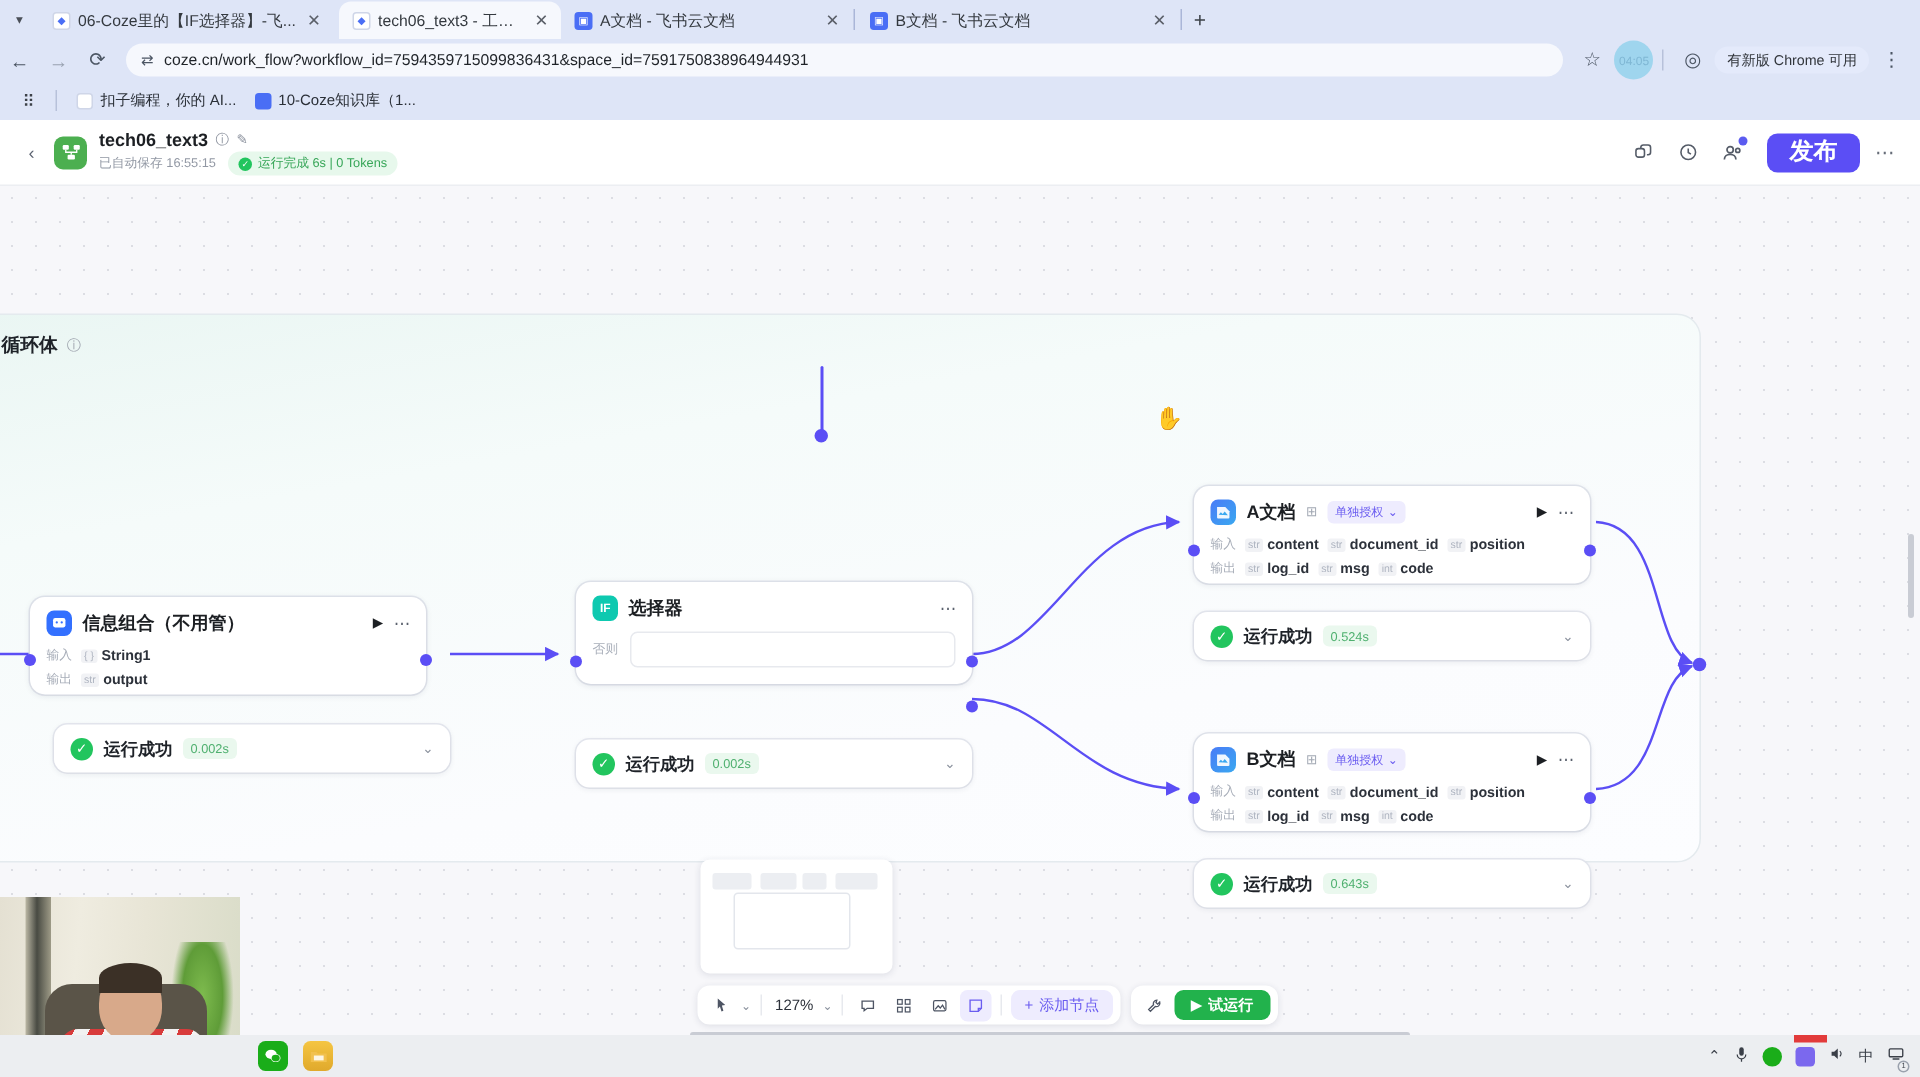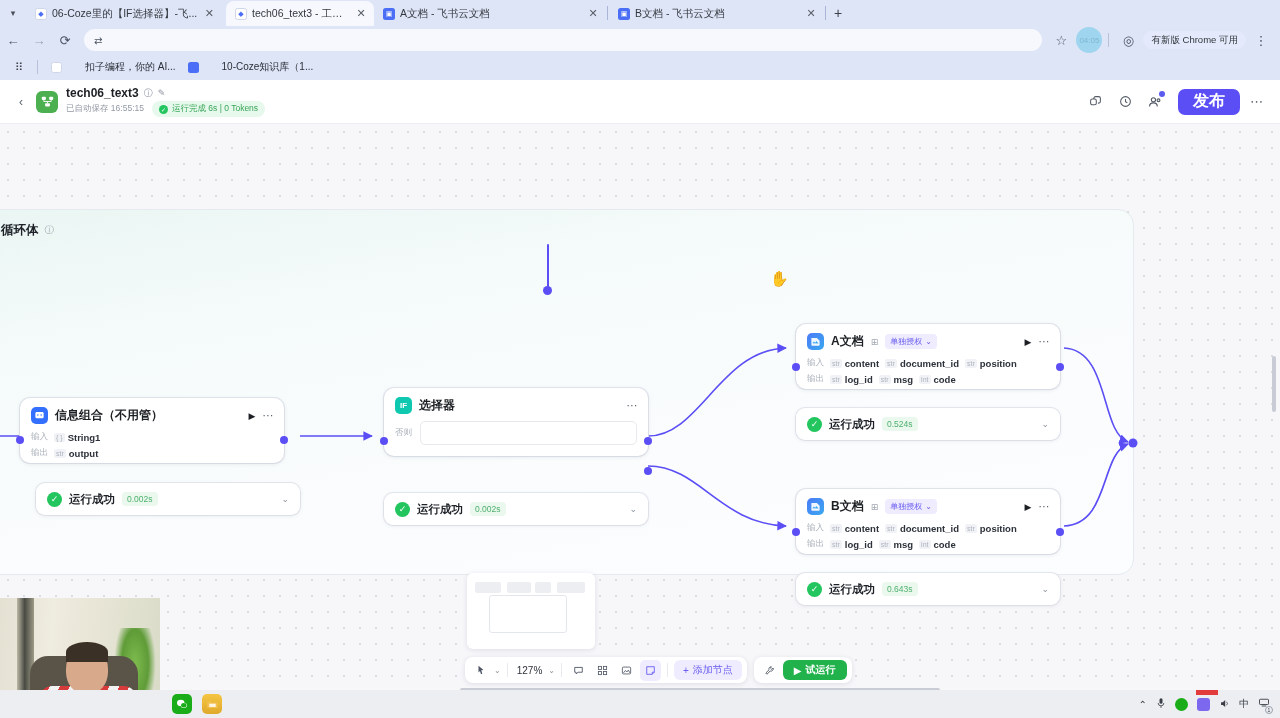--- a/index.html
+++ b/index.html
@@ -39,21 +39,21 @@
   }
   .omnibox .url { white-space:nowrap; overflow:hidden; text-overflow:ellipsis; }
   .tb-right { display:flex; align-items:center; gap:2px; padding-right:6px; flex:0 0 auto; }
   .avatar-circle { width:26px; height:26px; border-radius:50%; background:#9fd5ee; display:flex; align-items:center; justify-content:center; font-size:8px; color:#7fb7d4; }
   .chrome-pill { height:18px; border-radius:9px; background:#e4eafb; color:#32363c; font-size:9.5px; display:flex; align-items:center; padding:0 8px; white-space:nowrap; }
   .vdiv { width:1px; height:14px; background:#b7c1da; margin:0 4px; }
 
   .bookmarks { position:absolute; left:0; top:54px; width:1280px; height:26px; display:flex; align-items:center; gap:0; padding-left:8px; }
   .bm-apps { width:22px; height:22px; display:flex; align-items:center; justify-content:center; color:#3c4148; font-size:11px; }
   .bm-sep { width:1px; height:14px; background:#b7c1da; margin:0 7px; }
-  .bm { display:flex; align-items:center; gap:23px; font-size:10px; color:#2b3038; padding:2px 6px; border-radius:4px; white-space:nowrap; }
+  .bm { display:flex; align-items:center; gap:5px; font-size:10px; color:#2b3038; padding:2px 6px; border-radius:4px; white-space:nowrap; }
   .bm .fav { width:11px; height:11px; border-radius:2.5px; flex:0 0 auto; }
   .bm .fav.coze { background:#fff; border:1px solid #cfd6e8; }
   .bm .fav.blue { background:#4a6ef5; }
 
   
   .app { position:absolute; left:0; top:80px; width:1280px; height:610px; background:#f7f7fa; }
 
   .app-header { position:relative; width:1280px; height:44px; background:#ffffff; display:flex; align-items:center; padding:0 10px; border-bottom:1px solid #eceef2; }
   .back-arrow { width:22px; height:22px; display:flex; align-items:center; justify-content:center; color:#5b6270; font-size:12px; }
   .wf-logo { width:22px; height:22px; border-radius:6px; background:#4caf50; display:flex; align-items:center; justify-content:center; margin:0 8px 0 4px; }
@@ -199,21 +199,21 @@
         <span class="ttl">06-Coze里的【IF选择器】-飞...</span>
         <span class="x">✕</span>
       </div>
 
       <div class="tab active" style="width:148px">
         <span class="fav coze">◆</span>
         <span class="ttl">tech06_text3 - 工作流 -智能体</span>
         <span class="x">✕</span>
       </div>
 
-      <div class="tab inactive" style="width:232px">
+      <div class="tab inactive" style="width:194px">
         <span class="fav blue">▣</span>
         <span class="ttl">A文档 - 飞书云文档</span>
         <span class="sp" style="flex:1"></span>
         <span class="x">✕</span>
       </div>
       <div class="tab-sep"></div>
 
       <div class="tab inactive" style="width:215px">
         <span class="fav blue">▣</span>
         <span class="ttl">B文档 - 飞书云文档</span>
@@ -223,20 +223,21 @@
       <div class="tab-sep"></div>
       <div class="newtab">+</div>
     </div>
 
     <div class="toolbar">
       <div class="tb-btn">←</div>
       <div class="tb-btn dim">→</div>
       <div class="tb-btn">⟳</div>
       <div class="omnibox">
         <span style="font-size:10px;color:#4b5563">⇄</span>
+        <span class="url">coze.cn/work_flow?workflow_id=7594359715099836431&amp;space_id=7591750838964944931</span>
       </div>
       <div class="tb-right">
         <div class="tb-btn">☆</div>
         <div class="avatar-circle">04:05</div>
         <div class="vdiv"></div>
         <div class="tb-btn">◎</div>
         <div class="chrome-pill">有新版 Chrome 可用</div>
         <div class="tb-btn">⋮</div>
       </div>
     </div>

